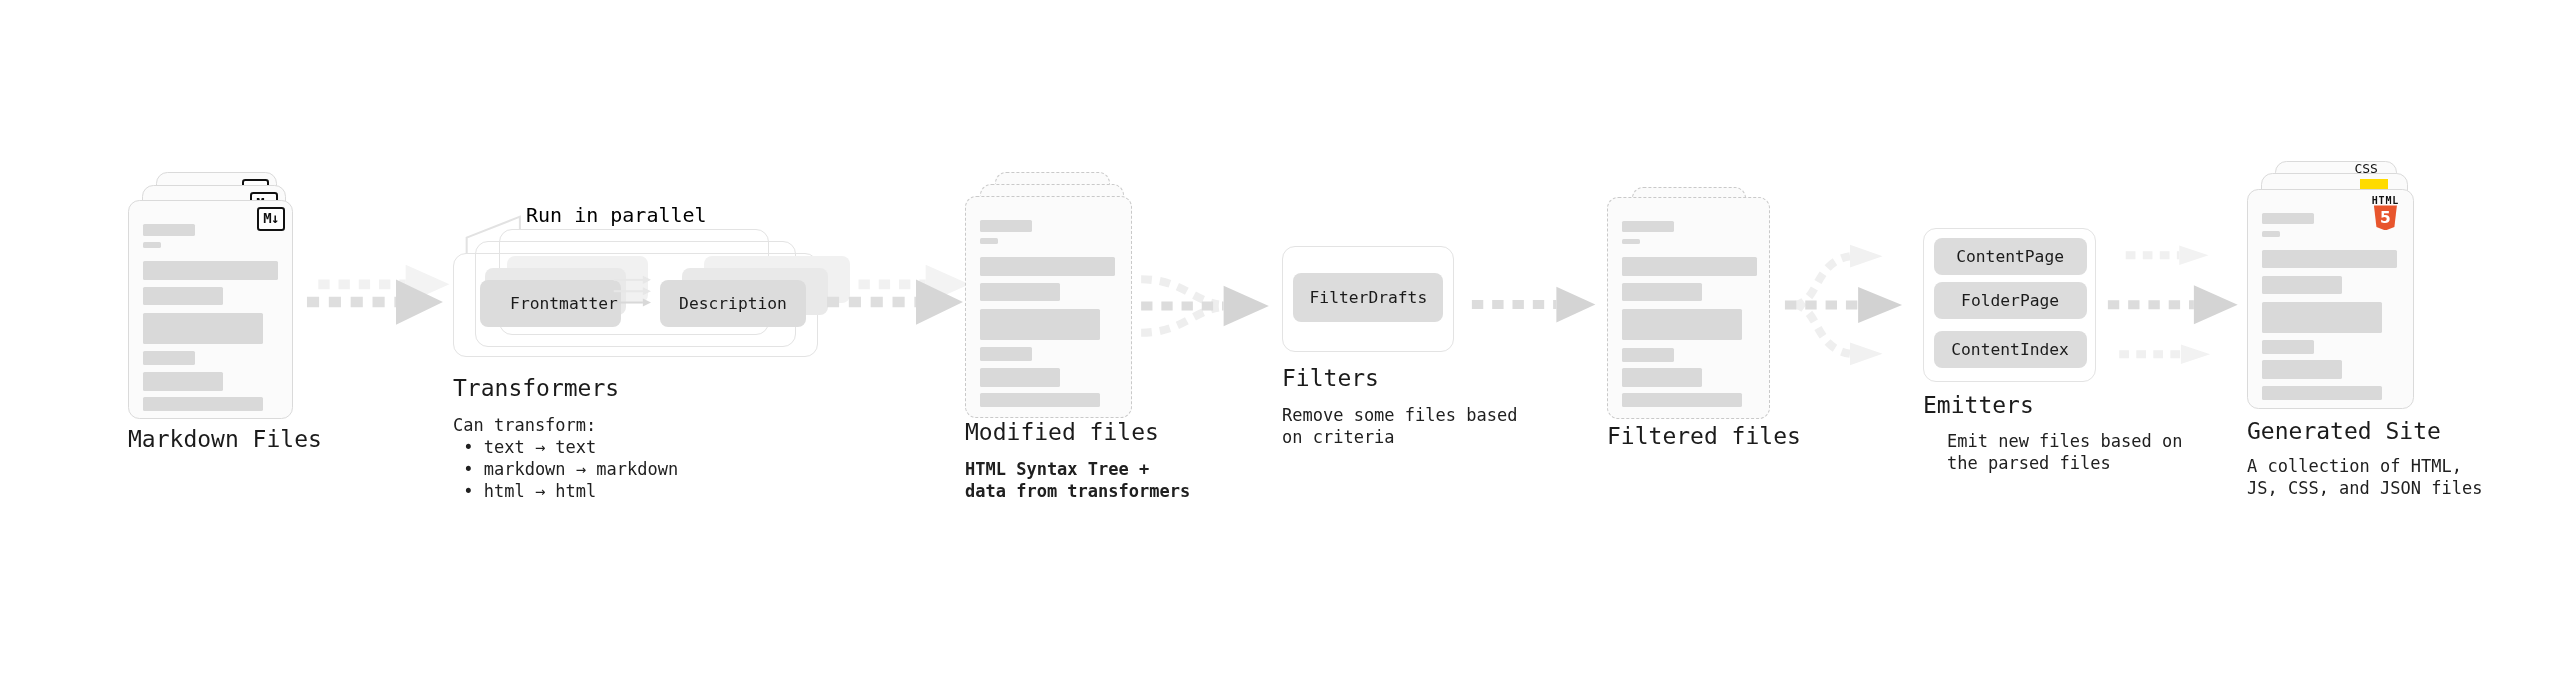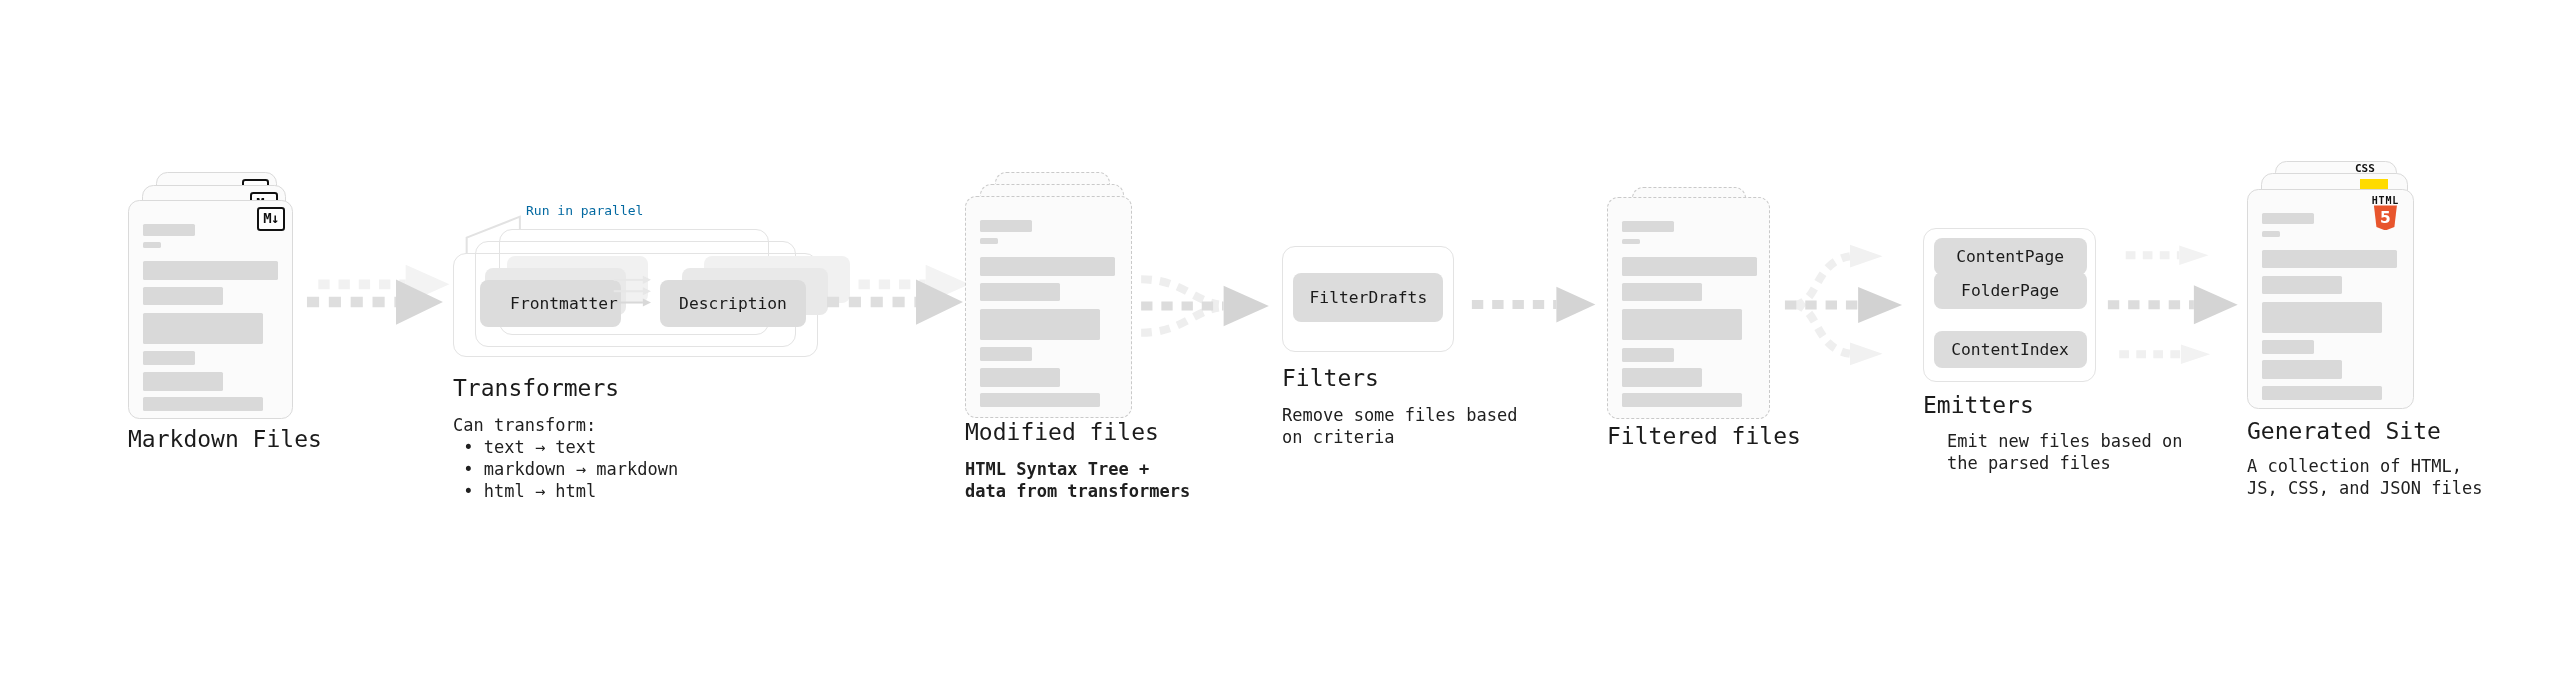--- a/index.html
+++ b/index.html
@@ -28,38 +28,38 @@
   .html5-badge { position:absolute; right:8.1px; top:5.7px; width:39px; text-align:center; }
   .html5-word { font-size:10px; font-weight:bold; color:#111; letter-spacing:0.8px; line-height:9px; }
   .html5-shield {
     width:23px; height:25px; margin:0.8px auto 0 auto; background:#e8552d; color:#ffffff;
     clip-path:polygon(0% 0%, 100% 0%, 89% 86%, 50% 100%, 11% 86%);
     display:flex; align-items:center; justify-content:center;
     font-size:15.4px; font-weight:bold; font-family:"DejaVu Sans","Liberation Sans",sans-serif;
   }
   .js-badge { position:absolute; right:19.5px; top:4.9px; width:28px; height:10.6px; background:#ffdb00; }
   .css-badge { position:absolute; right:21px; top:3.3px; width:21px; text-align:center; }
-  .css-word { font-size:11px; font-weight:bold; color:#111; line-height:7.3px; letter-spacing:0px; }
+  .css-word { font-size:13px; font-weight:normal; color:#111; line-height:7.3px; letter-spacing:0px; }
   .css-bar { width:19.5px; height:3.3px; background:#2760e5; margin:0.8px auto 0 auto; }
 
   
   .pill {
     position:absolute; background:#dcdcdc; border-radius:8.1px;
     display:flex; align-items:center; justify-content:center;
     font-size:16.3px; color:#1b1b1b; white-space:nowrap;
   }
   .pill.echo1 { background:#e9e9e9; }
   .pill.echo2 { background:#f1f1f1; }
   .outline-box { position:absolute; border:1.6px solid #e3e3e3; border-radius:13px; background:transparent; }
 
   
   .stage-title { position:absolute; font-size:23px; font-weight:500; color:#1b1b1b; white-space:nowrap; }
   .notes { position:absolute; font-size:17px; color:#202020; }
   .note-line { white-space:pre; line-height:22px; }
-  .annotation-text { position:absolute; font-size:13px; color:#0369a1; white-space:nowrap; }
+  .annotation-text { position:absolute; font-size:20px; color:#000000; white-space:nowrap; }
 </style>
 </head>
 <body>
 
 <div class="canvas">
 
   <div class="stage" style="left:128px; top:172px; width:195px; height:293px;">
     <div class="card" style="left:28.4px; top:0; width:121px; height:215px;">
       <span class="md-badge">M↓</span>
     </div>
@@ -202,21 +202,21 @@
     <polygon points="86,1 126,15 86,29" fill="#f1f1f1"></polygon>
     <path d="M18,75 C48,78 42,128 86,135" fill="none" stroke="#efefef" stroke-width="10" stroke-dasharray="12 9"></path>
     <polygon points="86,121 126,135 86,149" fill="#f1f1f1"></polygon>
     <line x1="6" y1="75" x2="96" y2="75" stroke="#dcdcdc" stroke-width="11" stroke-dasharray="14 11"></line>
     <polygon points="96,53 150,75 96,97" fill="#d2d2d2"></polygon>
   </svg>
 
   <div class="stage" style="left:1923px; top:228px; width:203px; height:268px;">
     <div class="outline-box" style="left:0; top:0; width:173px; height:154px;"></div>
     <div class="pill" style="left:10.6px; top:9.8px; width:153px; height:37px;">ContentPage</div>
-    <div class="pill" style="left:10.6px; top:44px; width:153px; height:37px;">FolderPage</div>
+    <div class="pill" style="left:10.6px; top:54px; width:153px; height:37px;">FolderPage</div>
     <div class="pill" style="left:10.6px; top:103px; width:153px; height:37px;">ContentIndex</div>
     <div class="stage-title" style="left:0; top:164px;">Emitters</div>
     <div class="notes" style="left:0; top:202px;margin-left:24px;">
       <div class="note-line">Emit new files based on</div>
       <div class="note-line">the parsed files</div>
     </div>
   </div>
 
   <svg class="abs" style="left:2103px; top:242px;" width="142" height="124" viewBox="0 0 175 152">
     <line x1="28" y1="16" x2="94" y2="16" stroke="#f0f0f0" stroke-width="10" stroke-dasharray="12 9"></line>

